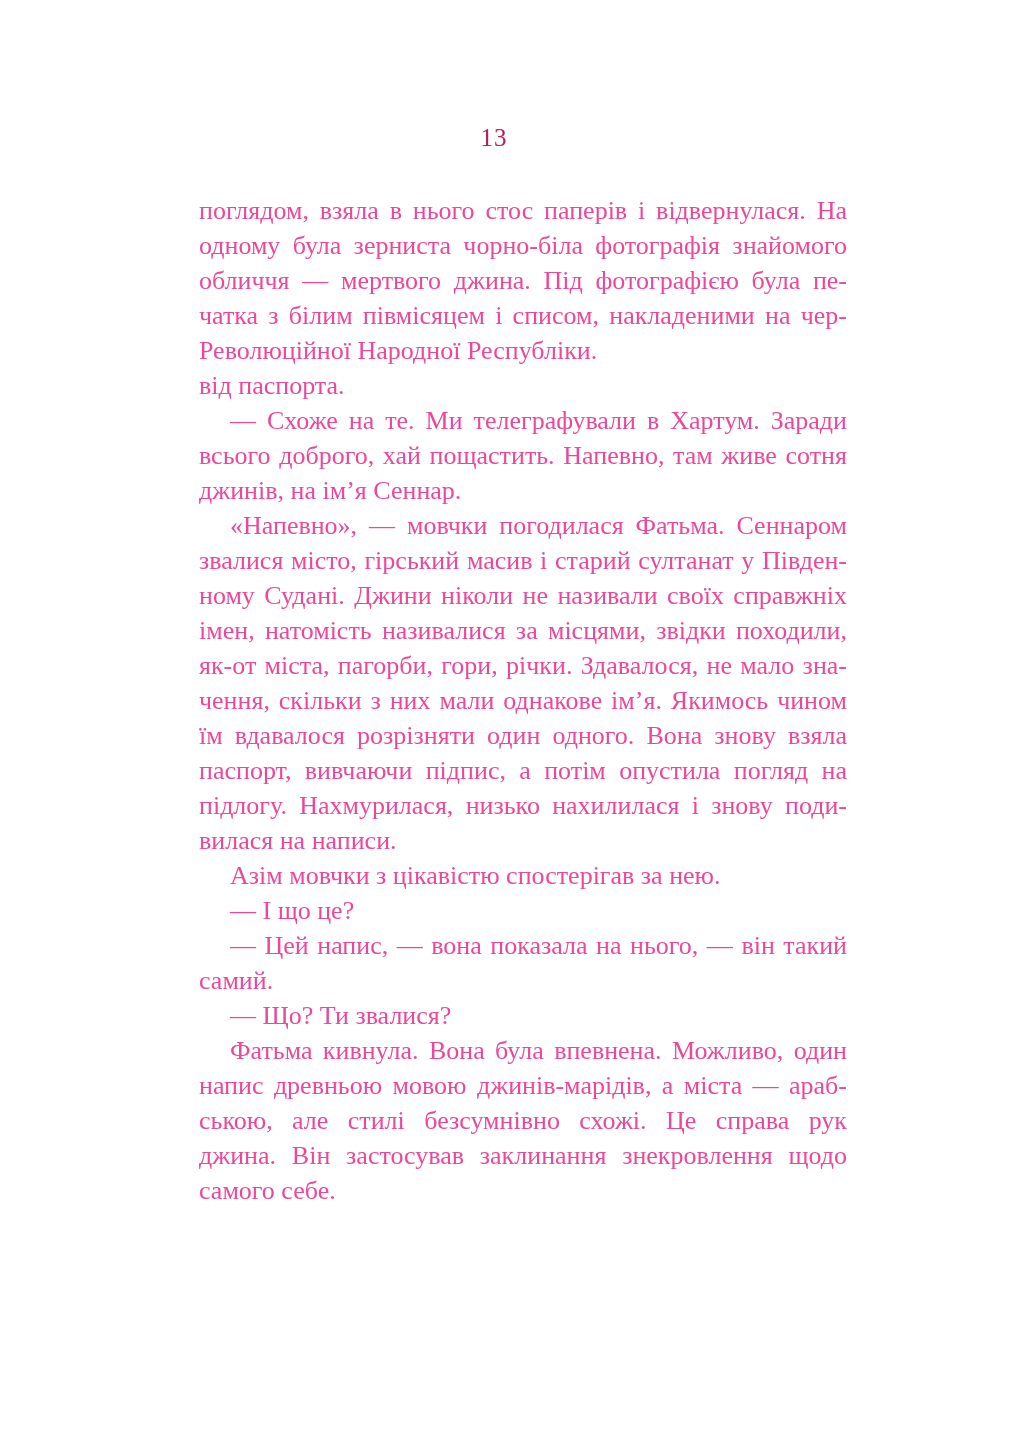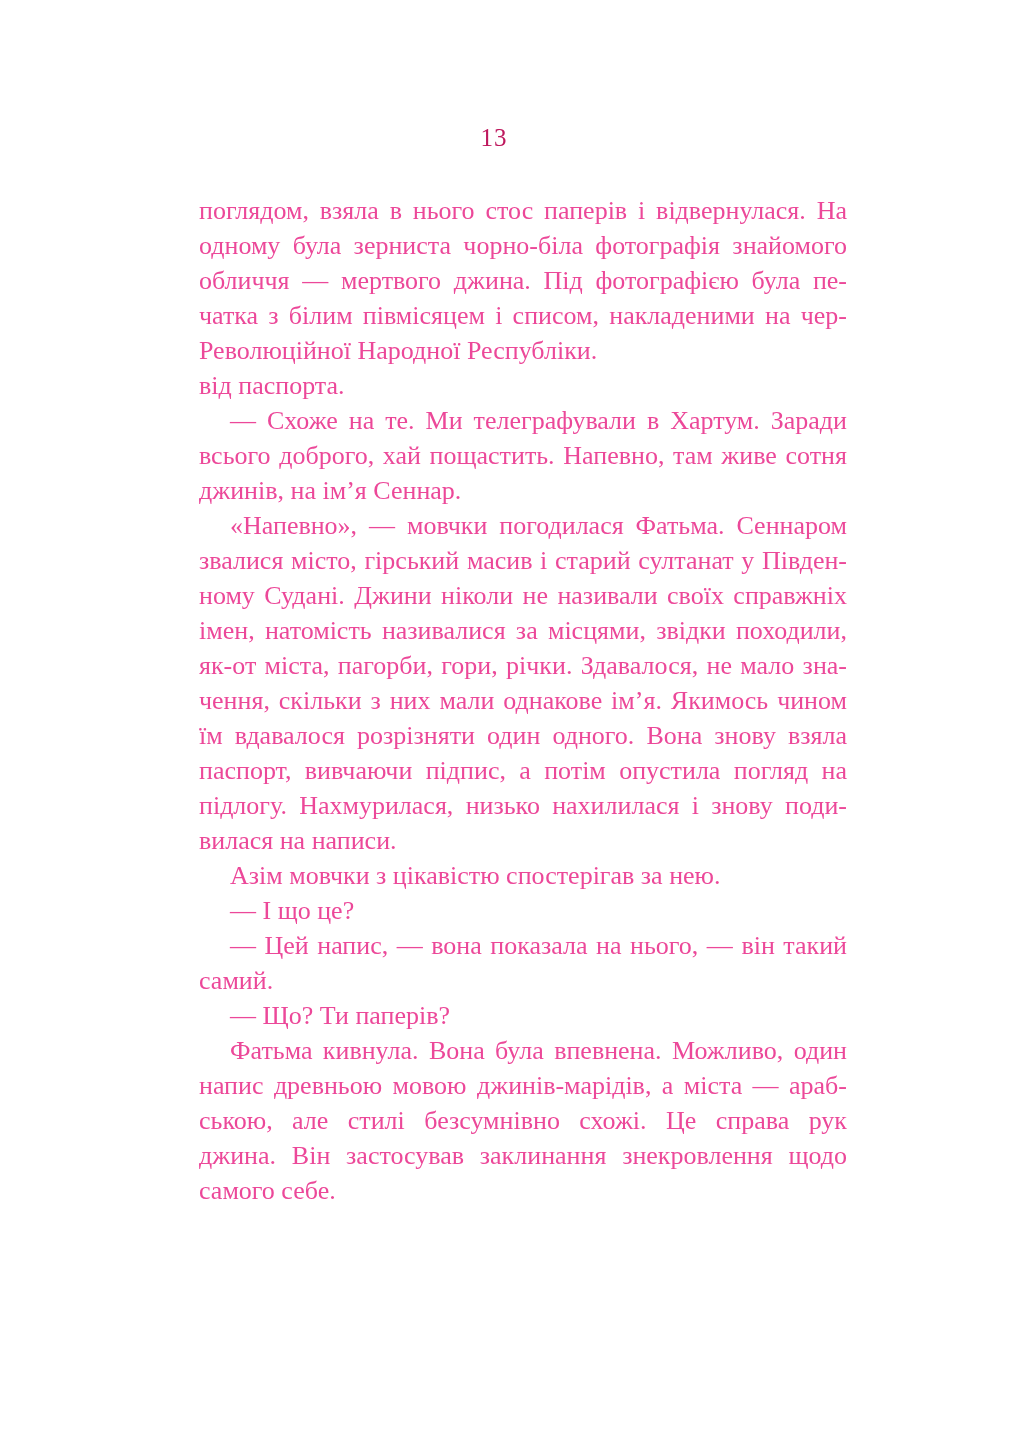--- a/index.html
+++ b/index.html
@@ -73,20 +73,20 @@
       <div class="line">як-от міста, пагорби, гори, річки. Здавалося, не мало зна-</div>
       <div class="line">чення, скільки з них мали однакове ім’я. Якимось чином</div>
       <div class="line">їм вдавалося розрізняти один одного. Вона знову взяла</div>
       <div class="line">паспорт, вивчаючи підпис, а потім опустила погляд на</div>
       <div class="line">підлогу. Нахмурилася, низько нахилилася і знову поди-</div>
       <div class="line last">вилася на написи.</div>
       <div class="line indent last">Азім мовчки з цікавістю спостерігав за нею.</div>
       <div class="line indent last">— І що це?</div>
       <div class="line indent">— Цей напис, — вона показала на нього, — він такий</div>
       <div class="line last">самий.</div>
-      <div class="line indent last">— Що? Ти паперів?</div>
+      <div class="line indent last">— Що? Ти звалися?</div>
       <div class="line indent">Фатьма кивнула. Вона була впевнена. Можливо, один</div>
       <div class="line">напис древньою мовою джинів-марідів, а міста — араб-</div>
       <div class="line">ською, але стилі безсумнівно схожі. Це справа рук</div>
       <div class="line">джина. Він застосував заклинання знекровлення щодо</div>
       <div class="line last">самого себе.</div>
     </div>
 </div>
 
 </body></html>

